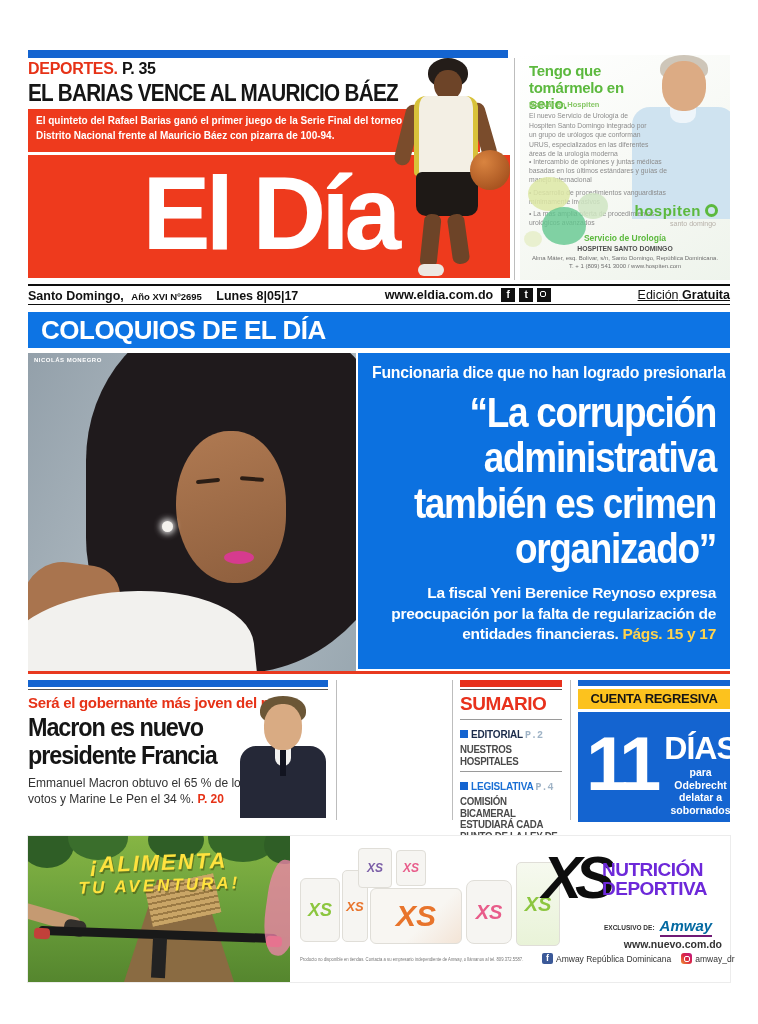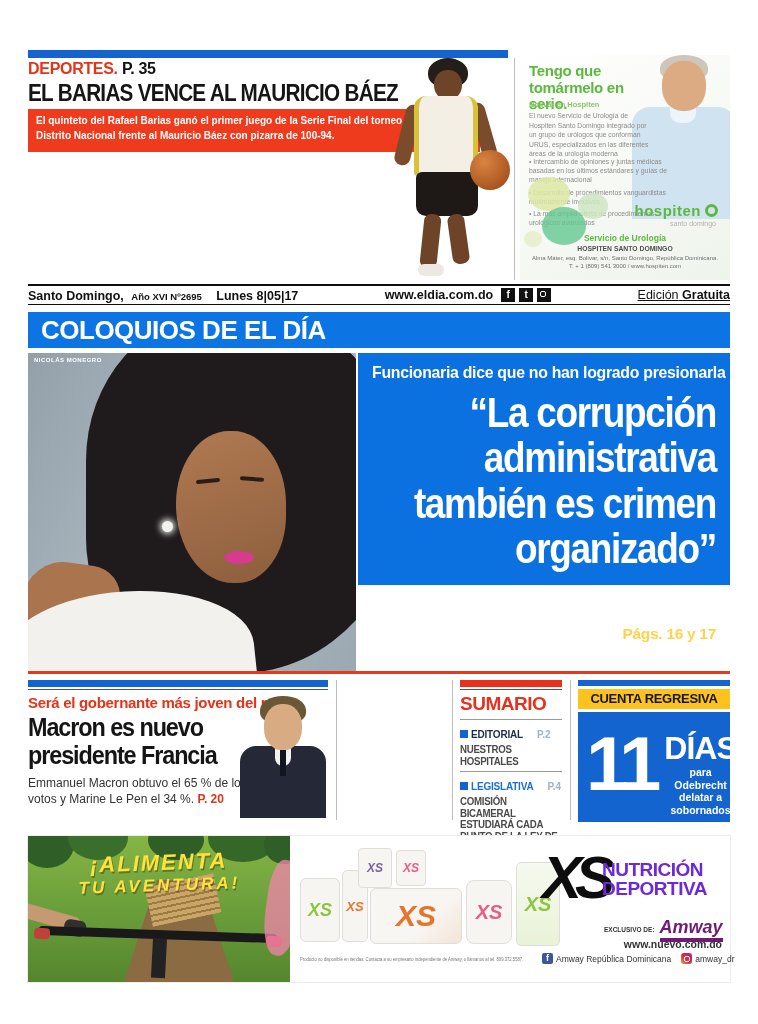--- a/index.html
+++ b/index.html
@@ -94,21 +94,21 @@
   .w-hair{position:absolute;left:58px;top:-40px;width:320px;height:360px;background:#1f1a1c;border-radius:46% 54% 58% 42%;}
   .w-face{position:absolute;left:148px;top:78px;width:110px;height:152px;background:linear-gradient(160deg,#b07a52,#8d5e3d);border-radius:50% 50% 46% 54%;}
   .w-brow1{position:absolute;left:168px;top:126px;width:24px;height:4px;background:#2a1d15;border-radius:2px;transform:rotate(-6deg);}
   .w-brow2{position:absolute;left:212px;top:124px;width:24px;height:4px;background:#2a1d15;border-radius:2px;transform:rotate(4deg);}
   .w-lips{position:absolute;left:196px;top:198px;width:30px;height:13px;background:#d63b8e;border-radius:50%;}
   .w-earring{position:absolute;left:134px;top:168px;width:11px;height:11px;background:#f4f2ee;border-radius:50%;box-shadow:0 0 6px 2px rgba(255,255,255,.9);}
   .w-arm{position:absolute;left:-8px;top:210px;width:96px;height:120px;background:#a9744e;border-radius:40px 30px 0 0;transform:rotate(8deg);}
   .w-top{position:absolute;left:-24px;top:238px;width:250px;height:120px;background:#f2f1ee;border-radius:50% 60% 0 0;transform:rotate(-6deg);}
   .photo-credit{position:absolute;left:6px;top:4px;font-size:6px;font-weight:700;color:#fff;letter-spacing:.5px;}
 
-  .main-panel{left:358px;top:353px;width:372px;height:232px;background:#0c71e0;color:#fff;padding:10px 14px;}
+  .main-panel{left:358px;top:353px;width:372px;height:316px;background:#0c71e0;color:#fff;padding:10px 14px;}
   .mp-kicker{font-size:16.5px;font-weight:800;letter-spacing:-.3px;white-space:nowrap;transform:scaleX(.96);transform-origin:0 50%;}
   .mp-quote{text-align:right;margin-top:8px;}
   .q-line{display:block;font-size:42px;font-weight:800;line-height:1.08;letter-spacing:-1.5px;white-space:nowrap;
           transform:scaleX(.88);transform-origin:100% 50%;}
   .mp-deck{text-align:right;font-size:15.5px;line-height:1.3;font-weight:700;margin-top:12px;letter-spacing:-.3px;}
   .mp-pages{color:#ffd34d;font-weight:800;}
 
   .red-rule{left:28px;top:671px;width:702px;height:3px;background:#e8391f;}
 
   
@@ -142,21 +142,21 @@
 
   .vr-b2{left:452px;top:680px;height:140px;}
   .summary{left:460px;top:680px;width:102px;height:142px;}
   .s-title{color:#e8311c;font-size:19px;font-weight:800;letter-spacing:-.5px;margin-top:3px;}
   .s-rule{height:1px;background:#9a9a9a;margin:4px 0;}
   .s-label-row{white-space:nowrap;}
   .s-sq{display:inline-block;width:8px;height:8px;background:#1464d0;margin-right:3px;}
   .s-label{font-size:10px;font-weight:800;letter-spacing:-.2px;}
   .s-label.navy{color:#1b2b4a;}
   .s-label.blue{color:#1a6fd4;text-align:right;}
-  .s-page{font-size:10px;font-weight:700;color:#9fb3c6;margin-left:14px;}
+  .s-page{font-size:10px;font-weight:700;color:#9fb3c6;margin-left:2px;font-family:Liberation Mono, monospace;}
   .s-text{font-size:10px;line-height:1.15;font-weight:700;color:#4a4a4a;letter-spacing:-.3px;margin-top:2px;
           transform:scaleX(.97);transform-origin:0 0;}
 
   .vr-b3{left:570px;top:680px;height:140px;}
   .countdown{left:578px;top:680px;width:152px;height:142px;}
   .cd-bar{height:6px;background:#1464d0;}
   .cd-yellow{height:20px;background:#fcc21e;margin-top:3px;text-align:center;font-size:13px;font-weight:800;
              line-height:20px;letter-spacing:-.3px;color:#151515;}
   .cd-box{margin-top:3px;height:110px;background:#1464d0;color:#fff;display:flex;padding:6px 8px 0 8px;}
   .cd-num{font-size:76px;font-weight:800;line-height:.95;letter-spacing:-5px;padding-top:10px;}
@@ -208,21 +208,21 @@
   .pr4{left:96px;top:2px;width:30px;height:36px;border-radius:4px;color:#e85c8a;font-size:12px;}
   .pr5{left:70px;top:40px;width:92px;height:56px;border-radius:6px;color:#e8742c;font-size:30px;background:linear-gradient(135deg,#f8f6f2 60%,#f3e4d6);}
   .pr6{left:166px;top:32px;width:46px;height:64px;border-radius:8px;color:#e85c8a;font-size:20px;}
   .pr7{left:216px;top:14px;width:44px;height:84px;border-radius:5px;color:#8cc63f;font-size:20px;background:linear-gradient(180deg,#f6f9ef,#e9f3d8);}
 
   .xs-logo{position:absolute;left:514px;top:12px;font-size:60px;font-weight:800;font-style:italic;letter-spacing:-7px;color:#0d0d0d;line-height:1;}
   .brand-stack{position:absolute;left:574px;top:24px;color:#6d28d9;}
   .brand-line{display:block;font-size:19px;font-weight:800;letter-spacing:-.5px;line-height:1.02;}
   .exclusive{position:absolute;left:576px;top:82px;display:flex;align-items:center;gap:5px;}
   .excl-label{font-size:6.5px;font-weight:700;color:#333;}
-  .amway{font-size:18px;font-weight:800;font-style:italic;color:#701a75;border-bottom:4px solid #701a75;line-height:1.1;}
+  .amway{font-size:15px;font-weight:800;font-style:italic;color:#0369a1;border-bottom:2px solid #701a75;line-height:1.1;}
   .ad-site{position:absolute;right:8px;top:102px;font-size:10.5px;font-weight:700;color:#333;}
   .social{position:absolute;left:514px;top:117px;display:flex;align-items:center;gap:10px;font-size:8.5px;color:#333;}
   .soc-item{display:flex;align-items:center;gap:3px;white-space:nowrap;}
   .fb-badge{display:inline-block;width:11px;height:11px;background:#3b5998;color:#fff;font-size:9px;line-height:11px;
             text-align:center;font-weight:800;border-radius:2px;}
   .fb-badge::before{content:"f";}
   .ig-badge{display:inline-block;width:11px;height:11px;border-radius:3px;position:relative;
             background:linear-gradient(45deg,#f09433,#dc2743 50%,#bc1888);}
   .ig-badge::before{content:"";position:absolute;left:2.5px;top:2.5px;width:4px;height:4px;border:1.2px solid #fff;border-radius:2px;}
   .disclaimer{position:absolute;left:272px;top:120px;font-size:6px;color:#777;white-space:nowrap;
@@ -234,20 +234,23 @@
 <div id="page">
 
   <div class="abs top-bar"></div>
   <div class="abs sports-kicker">
     <span class="red">DEPORTES.</span>
     <span>P. 35</span>
   </div>
   <div class="abs sports-headline">EL BARIAS VENCE AL MAURICIO BÁEZ</div>
   <div class="abs sports-deck">El quinteto del Rafael Barias ganó el primer juego de la Serie Final del torneo de básket del Distrito Nacional frente al Mauricio Báez con pizarra de 100-94.</div>
 
+  <div class="abs masthead">
+    <div class="masthead-title">El Día</div>
+  </div>
 
   <div class="abs player">
     <div class="p-hair"></div>
     <div class="p-face"></div>
     <div class="p-arm-l"></div>
     <div class="p-arm-r"></div>
     <div class="p-jersey"></div>
     <div class="p-shorts"></div>
     <div class="p-leg-l"></div>
     <div class="p-leg-r"></div>
@@ -321,21 +324,21 @@
   <div class="abs main-panel">
     <div class="mp-kicker">Funcionaria dice que no han logrado presionarla</div>
     <div class="mp-quote">
       <span class="q-line">“La corrupción</span>
       <span class="q-line">administrativa</span>
       <span class="q-line">también es crimen</span>
       <span class="q-line">organizado”</span>
     </div>
     <div class="mp-deck">
       <span>La fiscal Yeni Berenice Reynoso expresa preocupación por la falta de regularización de entidades financieras.</span>
-      <span class="mp-pages">Págs. 16 y 17</span>
+      <span class="mp-pages">Págs. 15 y 17</span>
     </div>
   </div>
 
   <div class="abs red-rule"></div>
 
   <div class="abs macron">
     <div class="colbar"></div>
     <div class="colrule"></div>
     <div class="kicker-red">Será el gobernante más joven del país</div>
     <div class="m-headline">

